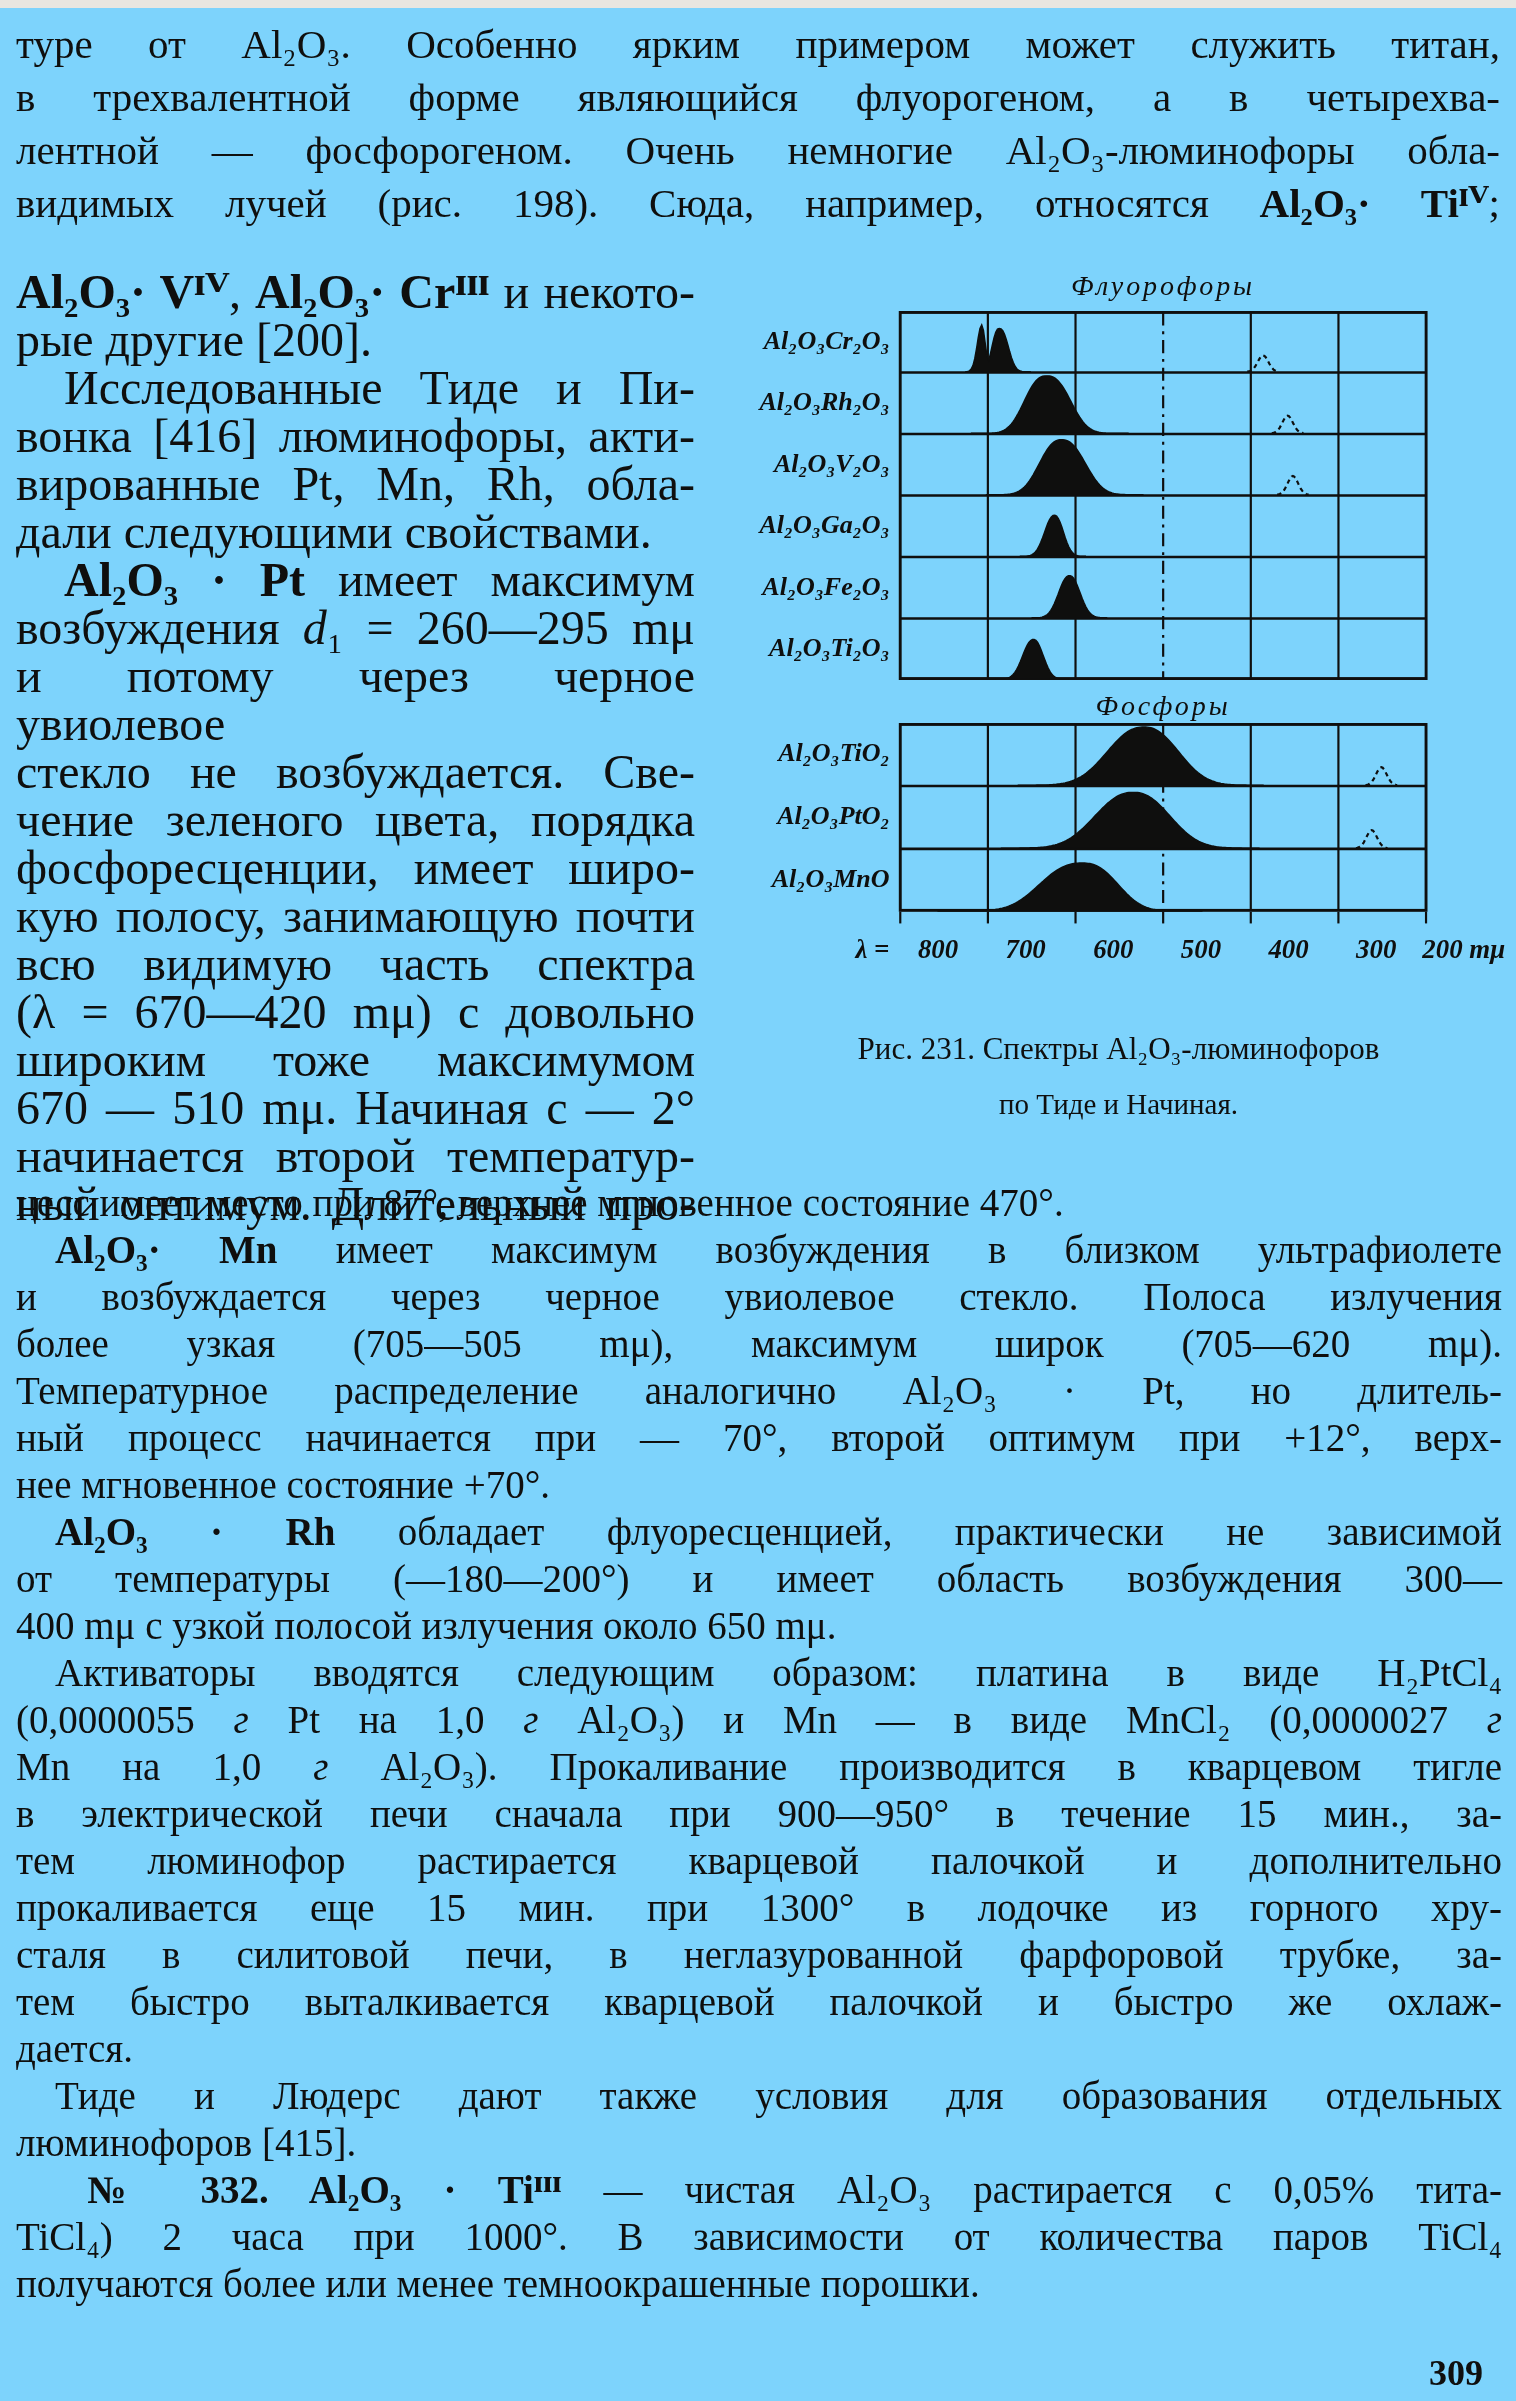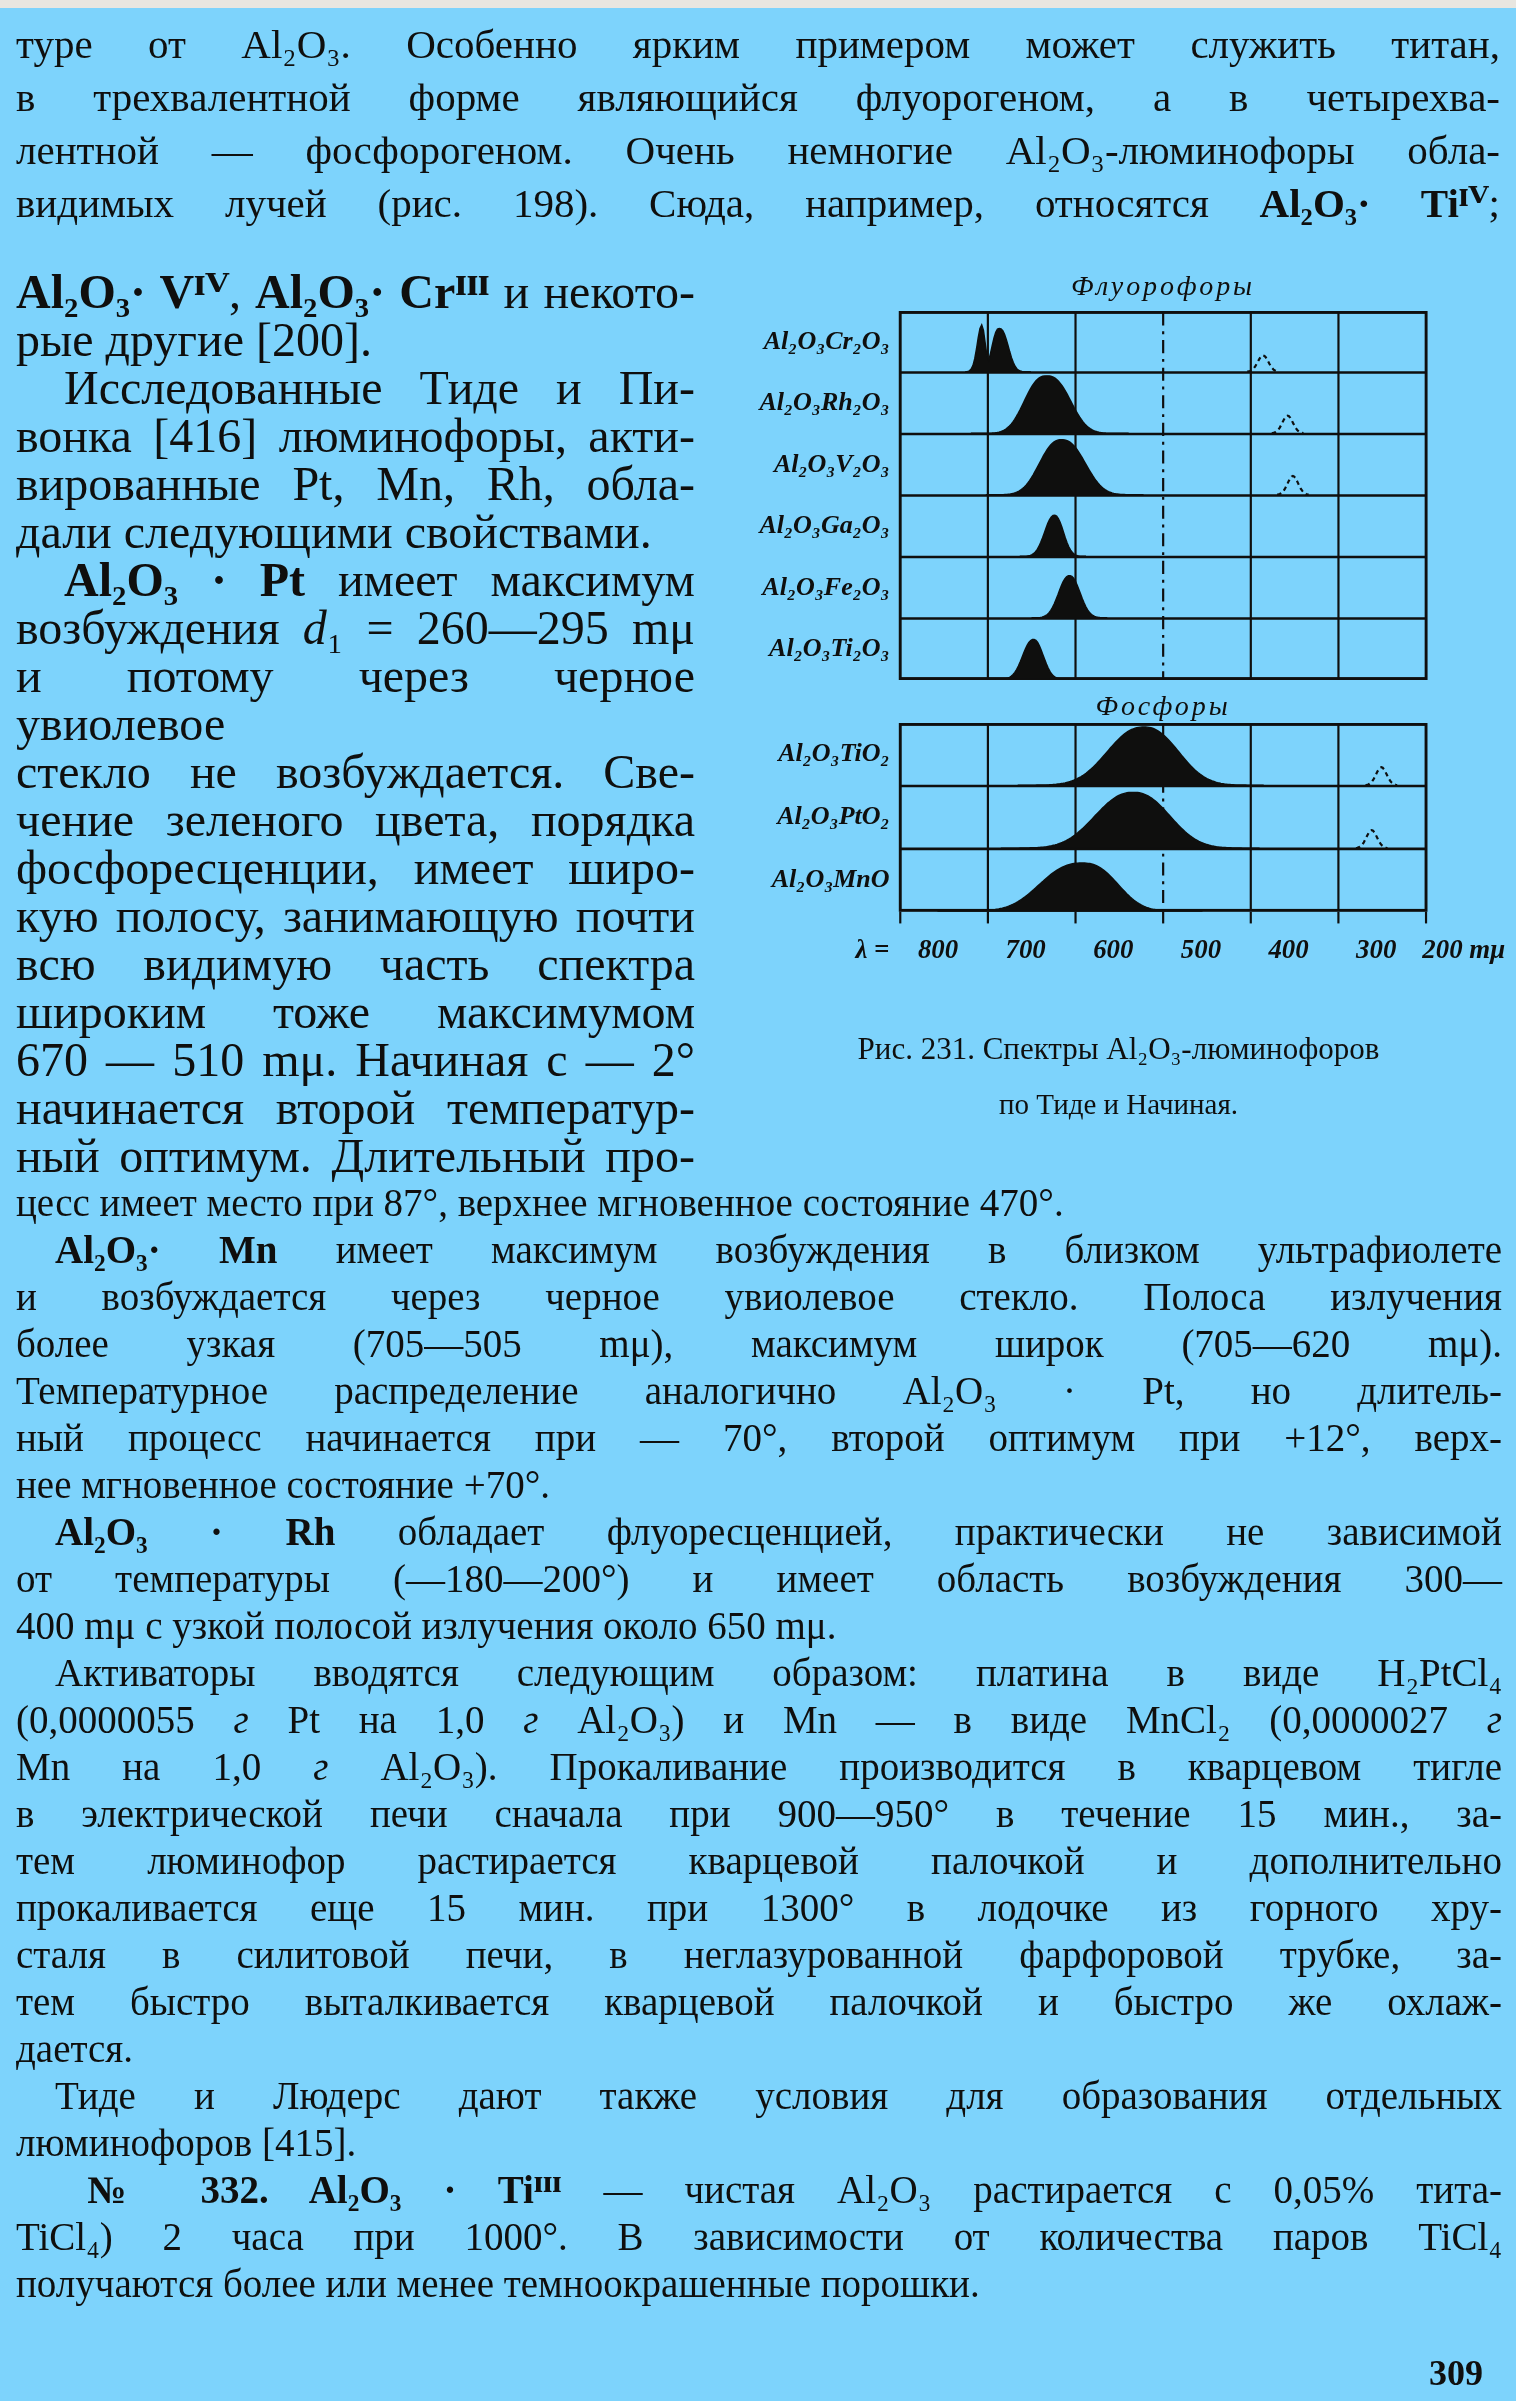--- a/index.html
+++ b/index.html
@@ -75,20 +75,21 @@
       <div class="tline">вированные Pt, Mn, Rh, обла-</div>
       <div class="tline flush">дали следующими свойствами.</div>
       <div class="tline"> <b>Al₂O₃ · Pt</b> имеет максимум</div>
       <div class="tline">возбуждения <i>d</i>₁ = 260—295 mμ</div>
       <div class="tline">и потому через черное увиолевое</div>
       <div class="tline">стекло не возбуждается. Све-</div>
       <div class="tline">чение зеленого цвета, порядка</div>
       <div class="tline">фосфоресценции, имеет широ-</div>
       <div class="tline">кую полосу, занимающую почти</div>
       <div class="tline">всю видимую часть спектра</div>
+      <div class="tline">(λ = 670—420 mμ) с довольно</div>
       <div class="tline">широким тоже максимумом</div>
       <div class="tline">670 — 510 mμ. Начиная с — 2°</div>
       <div class="tline">начинается второй температур-</div>
       <div class="tline">ный оптимум. Длительный про-</div>
     </div>
 
   <div id="figure-block">
     <div id="fluoro-title" class="chart-title">Флуорофоры</div>
 
     <svg id="chart-fluoro" width="799" height="369" viewBox="0 0 1100 508">

